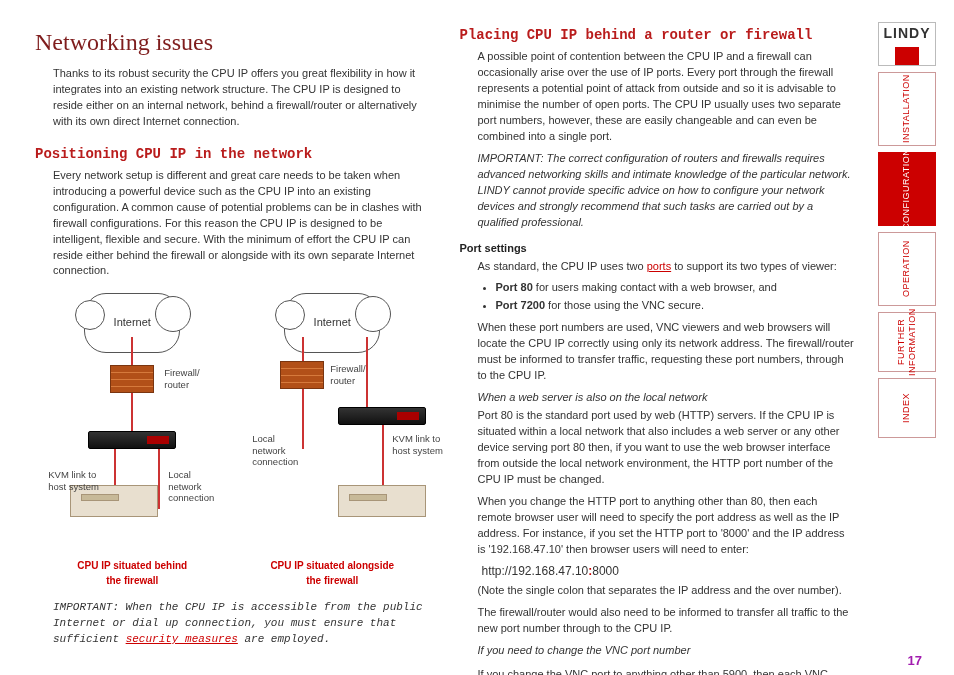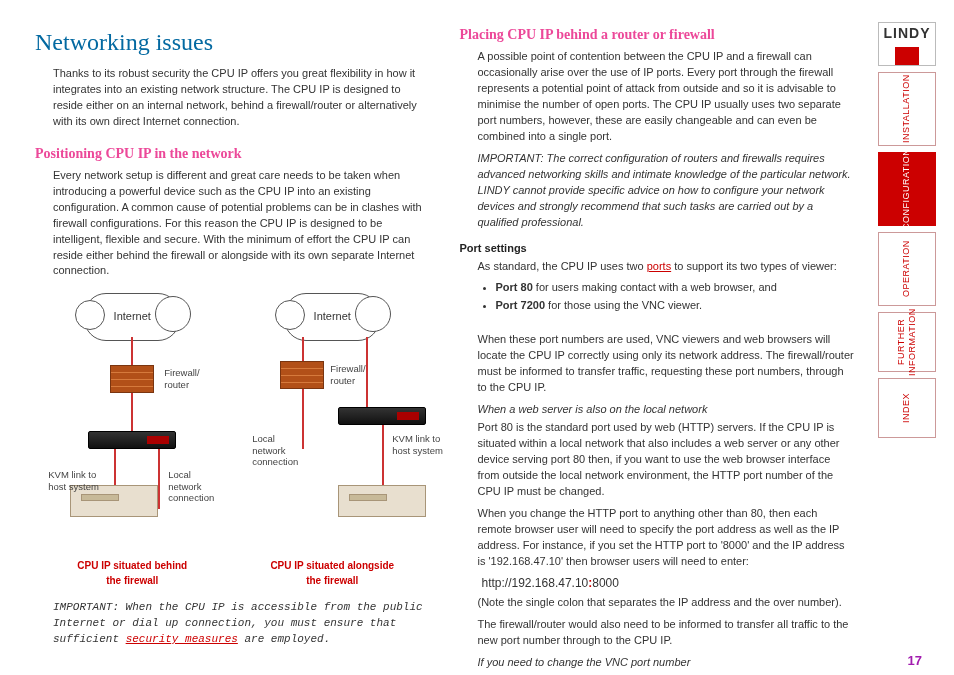--- a/index.html
+++ b/index.html
@@ -12,54 +12,54 @@
     width: 954px;
     height: 675px;
     position: relative;
     padding: 25px 100px 25px 35px;
   }
   .columns { display: flex; gap: 30px; }
   .col { flex: 1; min-width: 0; }
   h1 {
     font-family: Georgia, "Times New Roman", serif;
     font-size: 24px;
-    color: #0369a1;
+    color: #7f1d1d;
     font-weight: normal;
     margin-bottom: 6px;
   }
   h2 {
-    font-family: Liberation Serif, serif;
+    font-family: Liberation Mono, monospace;
     font-size: 14px;
-    color: #ec4899;
+    color: #b91c1c;
     font-weight: bold;
     margin: 14px 0 4px;
   }
   h3 {
     font-size: 11px;
     font-weight: bold;
     color: #222;
     margin: 10px 0 2px;
   }
   p { margin: 0 0 6px 18px; }
   p.noindent { margin-left: 0; }
   .em { font-style: italic; }
-  ul { margin-left: 36px; margin-bottom: 18px; list-style: disc; }
+  ul { margin-left: 36px; margin-bottom: 6px; list-style: disc; }
   li { margin-bottom: 2px; }
   .link { color: #c00; text-decoration: underline; cursor: pointer; }
   .bold { font-weight: bold; }
   .redbold { color: #c00; font-weight: bold; }
   .mono-ish { font-family: Arial, sans-serif; font-size: 12px; margin: 4px 0 2px 22px; }
   .caption { text-align: center; color: #c00; font-weight: bold; font-size: 10px; }
 
   
   .diagram-area { display: flex; gap: 20px; justify-content: center; margin: 14px 0 6px; }
   .diagram { position: relative; width: 180px; height: 260px; }
   .cloud {
     position: absolute; left: 50%; transform: translateX(-50%);
-    top: 0; width: 96px; height: 48px;
+    top: 0; width: 96px; height: 60px;
     border: 1px solid #555; border-radius: 22px;
     background: #fff;
     display: flex; align-items: center; justify-content: center;
     font-size: 11px;
   }
   .cloud::before, .cloud::after {
     content: ""; position: absolute; border: 1px solid #555; background: #fff; border-radius: 50%;
   }
   .cloud::before { width: 28px; height: 28px; left: -10px; top: 6px; z-index:-1;}
   .cloud::after { width: 34px; height: 34px; right: -12px; top: 2px; z-index:-1;}
@@ -189,34 +189,34 @@
     <h2 style="margin-top:0;">Placing CPU IP behind a router or firewall</h2>
     <p>A possible point of contention between the CPU IP and a firewall can occasionally arise over the use of IP ports. Every port through the firewall represents a potential point of attack from outside and so it is advisable to minimise the number of open ports. The CPU IP usually uses two separate port numbers, however, these are easily changeable and can even be combined into a single port.</p>
     <p class="em">IMPORTANT: The correct configuration of routers and firewalls requires advanced networking skills and intimate knowledge of the particular network. LINDY cannot provide specific advice on how to configure your network devices and strongly recommend that such tasks are carried out by a qualified professional.</p>
 
     <h3 style="">Port settings</h3>
     <p>
       <span>As standard, the CPU IP uses two </span><span class="link">ports</span><span> to support its two types of viewer:</span>
     </p>
     <ul>
       <li><span class="bold">Port 80</span><span> for users making contact with a web browser, and</span></li>
-      <li><span class="bold">Port 7200</span><span> for those using the VNC viewer.</span></li>
+      <li><span class="bold">Port 7200</span><span> for those using the VNC secure.</span></li>
     </ul>
     <p>When these port numbers are used, VNC viewers and web browsers will locate the CPU IP correctly using only its network address. The firewall/router must be informed to transfer traffic, requesting these port numbers, through to the CPU IP.</p>
 
     <p class="em noindent" style="margin-left:18px;margin-bottom:2px;">When a web server is also on the local network</p>
     <p>Port 80 is the standard port used by web (HTTP) servers. If the CPU IP is situated within a local network that also includes a web server or any other device serving port 80 then, if you want to use the web browser interface from outside the local network environment, the HTTP port number of the CPU IP must be changed.</p>
     <p>When you change the HTTP port to anything other than 80, then each remote browser user will need to specify the port address as well as the IP address. For instance, if you set the HTTP port to '8000' and the IP address is '192.168.47.10' then browser users will need to enter:</p>
     <div class="mono-ish">
       <span>http://192.168.47.10</span><span class="redbold">:</span><span>8000</span>
     </div>
     <p>(Note the single colon that separates the IP address and the over number).</p>
     <p>The firewall/router would also need to be informed to transfer all traffic to the new port number through to the CPU IP.</p>
 
-    <p class="em noindent" style="margin-left:18px;margin-bottom:2px;">If you need to change the VNC port number</p>
+    <p class="em noindent" style="margin-left:18px;margin-bottom:8px;">If you need to change the VNC port number</p>
     <p>If you change the VNC port to anything other than 5900, then each VNC viewer user will need to specify the port address as well as the IP address. For instance, if you set the VNC port to '11590' and the IP address is '192.168.47.10' then VNC viewer users will need to enter:</p>
 
   </div>
 </div>
 
 <div class="navstrip">
   <div class="logo">
     <span>LINDY</span>
     <div class="sq"></div>
   </div>

